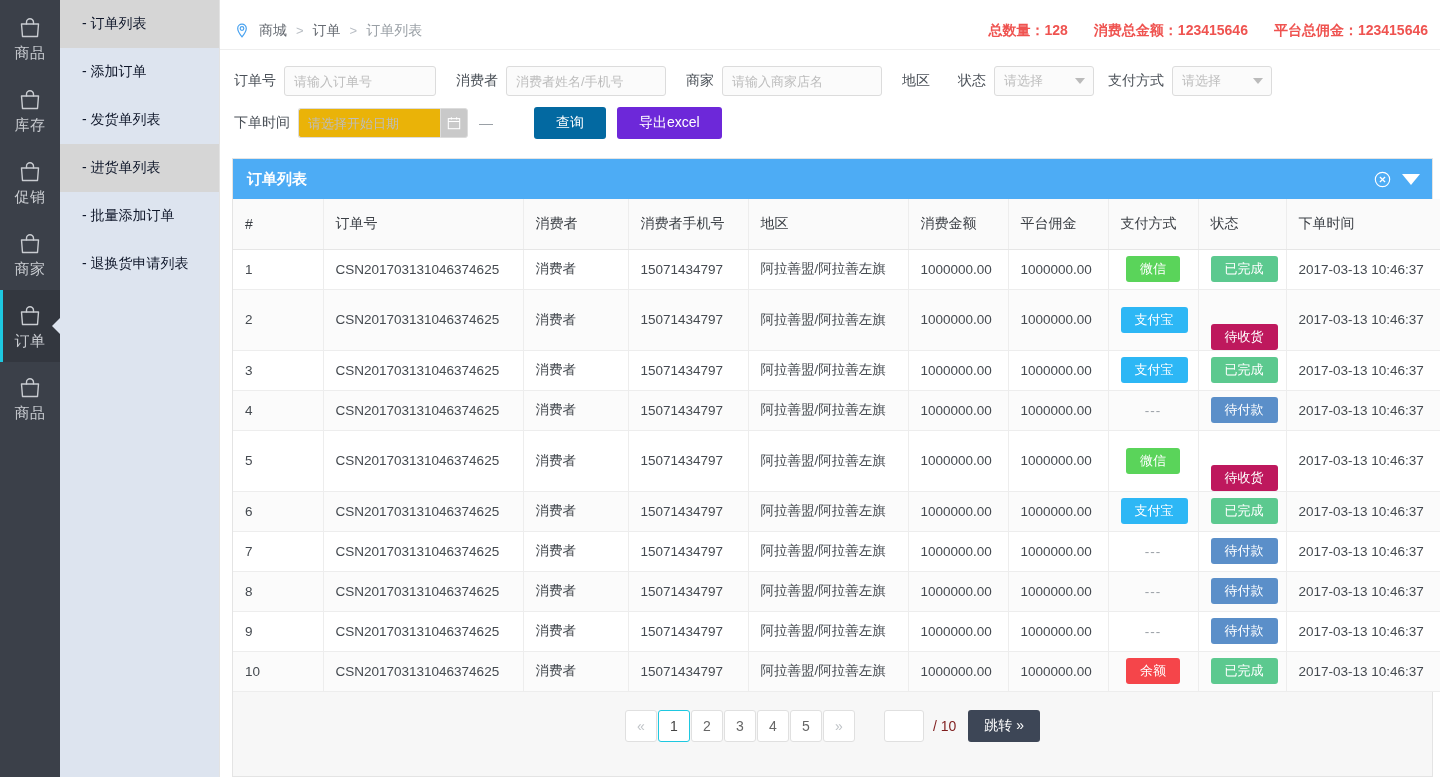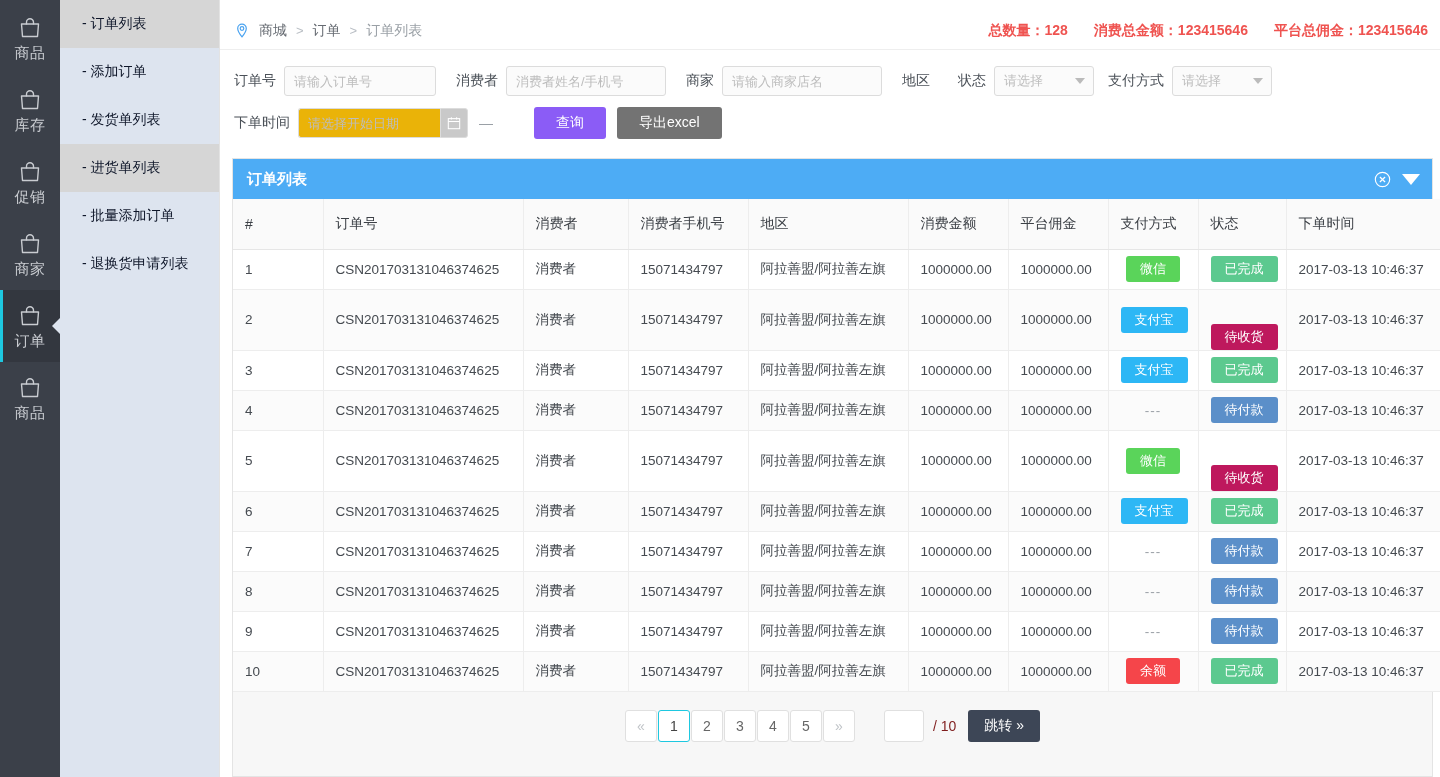--- a/index.html
+++ b/index.html
@@ -103,22 +103,22 @@
     width: 28px; height: 30px; border: 1px solid #dcdcdc;
     background: #c9c9c9; border-radius: 0 3px 3px 0;
     display: flex; align-items: center; justify-content: center; cursor: pointer;
   }
   .dash { margin: 0 11px; color: #9aa0a6; font-size: 14px; }
 
   .btn {
     height: 32px; border: none; border-radius: 3px; color: #fff;
     font-size: 14px; font-family: inherit; cursor: pointer; padding: 0 22px;
   }
-  .btn-green { background: #8b5cf6; }
-  .btn-orange { background: #737373; }
+  .btn-green { background: #0369a1; }
+  .btn-orange { background: #6d28d9; }
 
   
   .panel { margin: 6px 7px 0 12px; border: 1px solid #e4e4e4;
            background: #f7f7f7; flex: 1 1 auto; display: flex; flex-direction: column; }
   .panel-head {
     height: 40px; flex: 0 0 40px; background: #4dacf5;
     display: flex; align-items: center; padding: 0 12px 0 14px;
   }
   .panel-title { color: #fff; font-size: 15px; font-weight: bold; }
   .panel-head .spacer { flex: 1 1 auto; }

